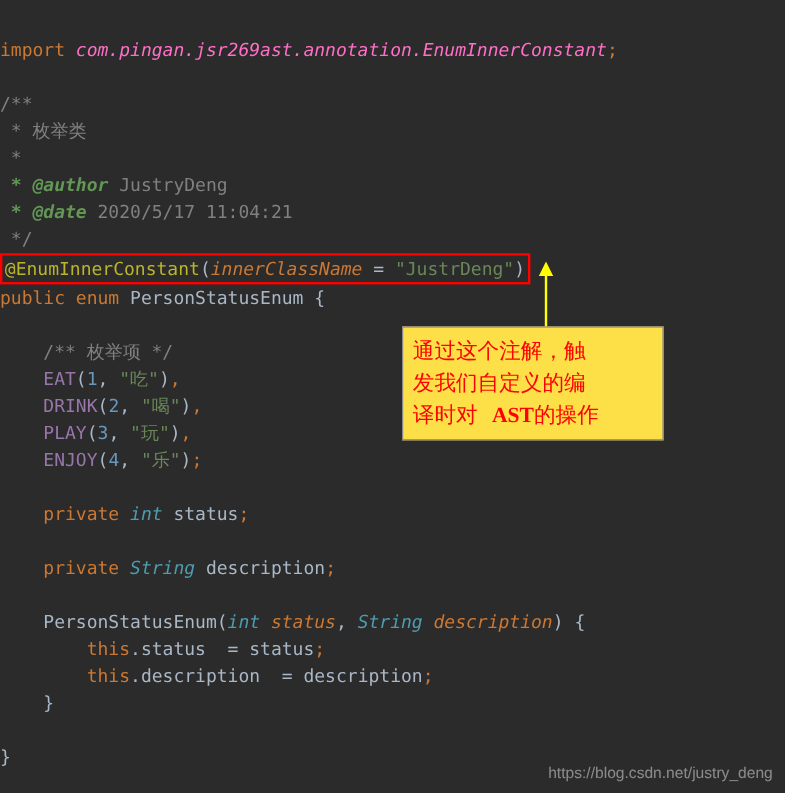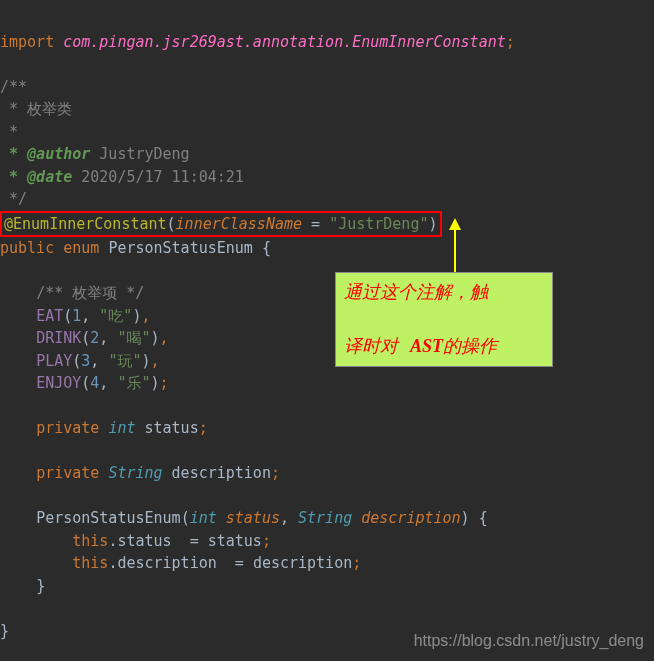--- a/index.html
+++ b/index.html
@@ -40,47 +40,46 @@
     border: 2px solid #ff0000;
     display: inline-block;
     padding: 0 2px;
   }
 
   .callout {
     position: absolute;
     left: 335px;
     top: 272px;
     width: 200px;
-    background: #bef264;
+    background: #fde047;
     border: 1px solid #888;
     color: #ff0000;
     font-family: "SimSun", serif;
     font-size: 18px;
     padding: 6px 8px;
     line-height: 1.5;
-    font-style: italic;
   }
   .callout .bold { font-weight: bold; margin-left: 12px; }
 
   .arrow {
     position: absolute;
     left: 445px;
     top: 218px;
     width: 20px;
     height: 58px;
     pointer-events: none;
   }
 
   .watermark {
     position: absolute;
     right: 10px;
     bottom: 8px;
     color: rgba(255,255,255,0.45);
     font-family: Arial, sans-serif;
-    font-size: 16px;
+    font-size: 13px;
   }
 </style>
 </head>
 <body>
 
 <div class="code-container">
 <span class="kw-import">import</span> <span class="pkg">com.pingan.jsr269ast.annotation.EnumInnerConstant</span><span class="semi">;</span>
 
 <span class="comment">/**</span>
 <span class="comment"> * 枚举类</span>
@@ -109,17 +108,17 @@
 <span class="punct">}</span>
 </div>
 
 <svg class="arrow" viewBox="0 0 20 58">
   <line x1="10" y1="8" x2="10" y2="56" stroke="#ffff00" stroke-width="2"></line>
   <polygon points="10,0 4,12 16,12" fill="#ffff00"></polygon>
 </svg>
 
 <div class="callout">
 <span>通过这个注解，触</span><br>
-<br>
+<span>发我们自定义的编</span><br>
 <span>译时对</span><span class="bold">AST</span><span>的操作</span>
 </div>
 
 <div class="watermark">https://blog.csdn.net/justry_deng</div>
 
 </body></html>

